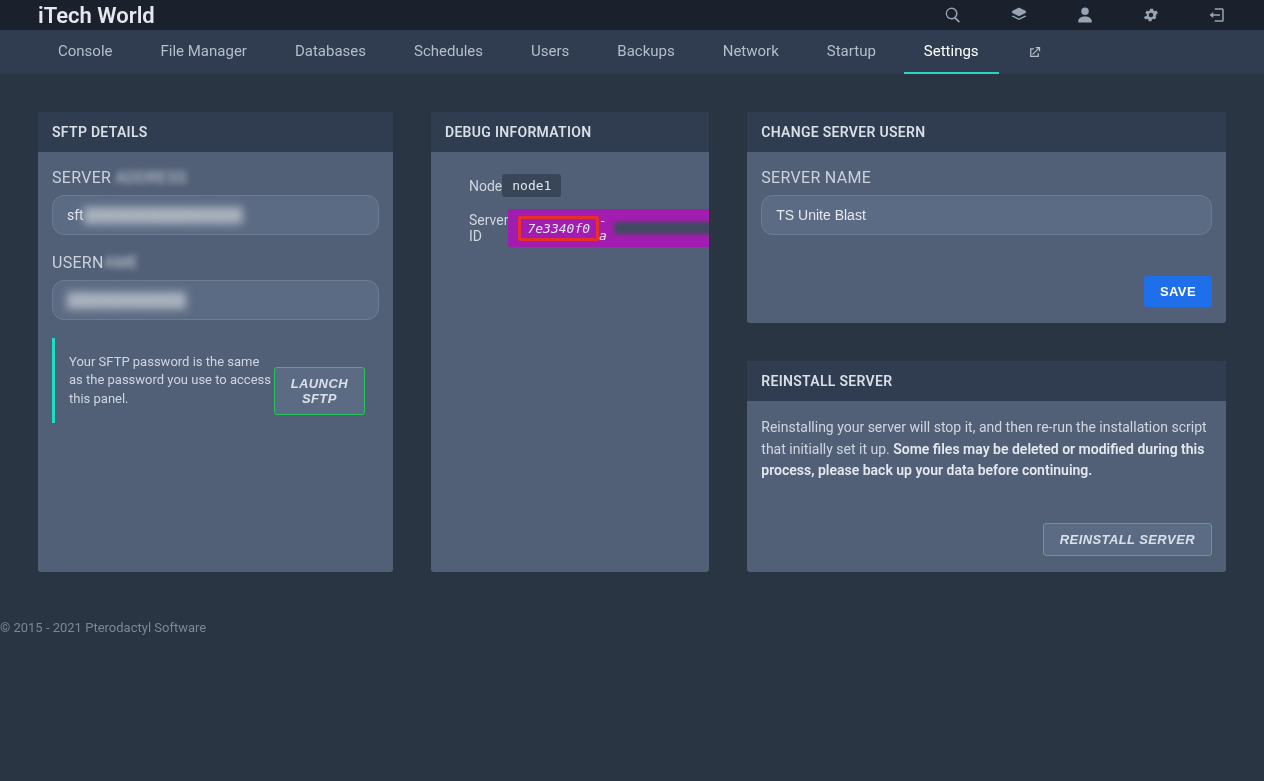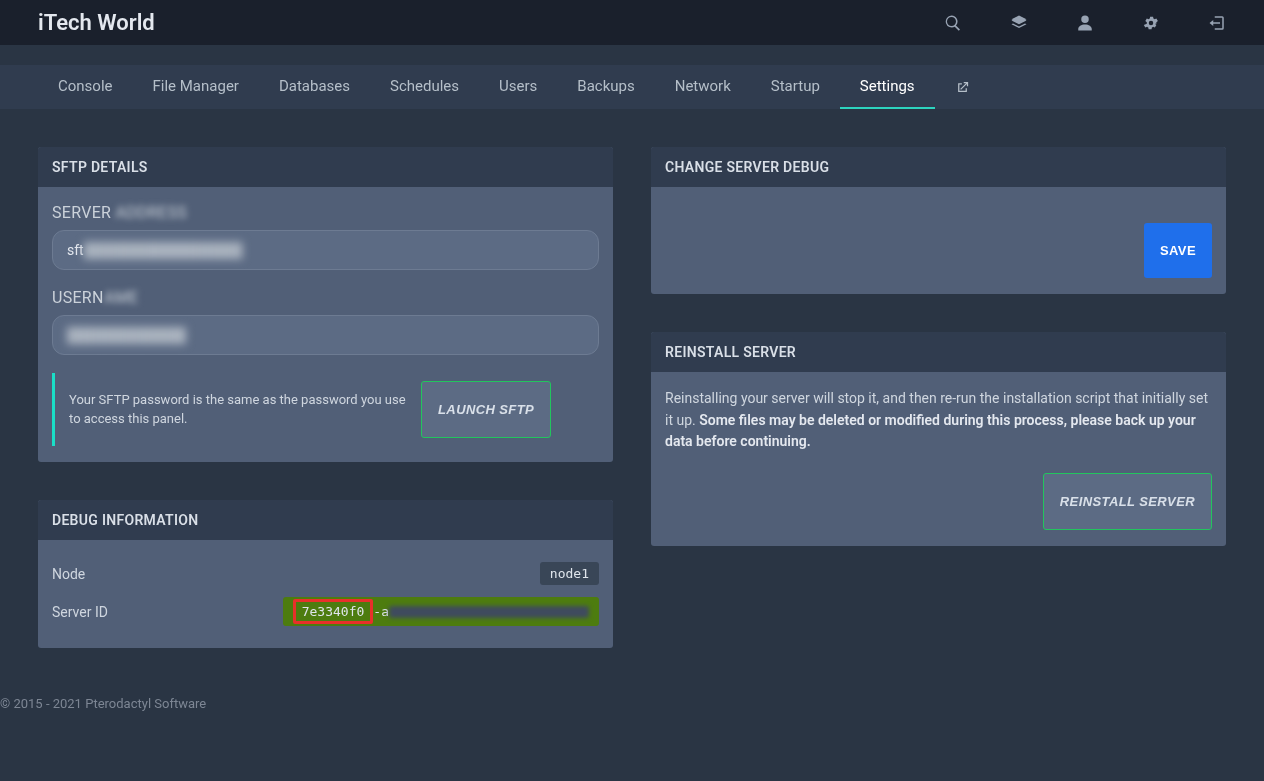--- a/index.html
+++ b/index.html
@@ -7,21 +7,21 @@
   font-family: "Segoe UI", Roboto, "Helvetica Neue", Arial, sans-serif;
   background:#2a3544;
   color:#c8d1dc;
   font-size:14px;
   width:1264px;
   height:781px;
   overflow:hidden;
 }
 .topbar {
   background:#1a202c;
-  height:45px;
+  height:30px;
   display:flex;
   align-items:center;
   padding:0 38px;
   justify-content:space-between;
 }
 .brand {
   color:#e4e8ef;
   font-size:22px;
   font-weight:600;
 }
@@ -30,22 +30,21 @@
   gap:48px;
   align-items:center;
 }
 .top-icons svg { width:18px; height:18px; fill:#98a3b3; cursor:pointer; }
 .navbar {
   background:#303c4f;
   height:44px;
   display:flex;
   align-items:stretch;
   padding:0 38px;
-  gap:0;
-  margin-top:20px;
+  gap:8px;
 }
 .nav-item {
   color:#b5bfc9;
   padding:0 20px;
   display:flex;
   align-items:center;
   cursor:pointer;
   font-size:15px;
   border-bottom:2px solid transparent;
 }
@@ -108,62 +107,64 @@
   gap:2px;
 }
 .sftp-note {
   color:#cfd6df;
   font-size:13px;
   line-height:1.4;
   max-width:350px;
 }
 .btn {
   border-radius:3px;
-  padding:20px 16px;
+  padding:8px 16px;
   font-size:13px;
   font-weight:600;
   letter-spacing:0.4px;
   cursor:pointer;
   border:none;
   text-align:center;
+  margin-top:21px;
 }
 .btn-ghost {
   background:#5c6b84;
   color:#d9e0e9;
   border:1px solid #22c55e;
   font-style:italic;
 }
 .btn-primary {
   background:#1f6feb;
   color:#fff;
 }
 .right-stack { display:flex; flex-direction:column; gap:38px; }
-.left-stack  { display:flex; flex-direction:column; gap:38px; }
+.left-stack  { display:flex; flex-direction:row; gap:38px; }
 .btn-row { display:flex; justify-content:flex-end; margin-top:20px; }
 .reinstall-text { color:#cfd6df; font-size:14px; line-height:1.55; }
 .reinstall-text strong { color:#e4e8ef; font-weight:600; }
-.debug-row { display:flex; justify-content:space-between; align-items:center; padding:6px 0; }
+.debug-row { display:flex; justify-content:flex-start; align-items:center; padding:6px 0;margin-left:24px; }
 .debug-label { color:#cfd6df; font-size:14px; }
 .code-chip {
   background:#394657;
   color:#dfe5ec;
   font-family: Menlo, Consolas, monospace;
   font-size:13px;
   padding:4px 10px;
   border-radius:3px;
 }
 .server-id-val {
   font-family: Menlo, Consolas, monospace;
   font-size:13px;
-  background:#4d7c0f;
+  background:#a21caf;
   color:#dfe5ec;
   padding:4px 10px;
   border-radius:3px;
   display:flex;
   align-items:center;
+  font-style:italic;
 }
 .red-highlight {
   border:3px solid #e8302a;
   border-radius:2px;
   padding:2px 6px;
   margin:-2px 0;
 }
 .blur-strip {
   display:inline-block;
   width:200px;
@@ -267,22 +268,26 @@
               <span class="blur-strip"></span>
           </span>
         </div>
       </div>
     </div>
   </div>
 
   <div class="right-stack">
 
     <div class="panel">
-      <div class="panel-header">CHANGE SERVER DEBUG</div>
+      <div class="panel-header">CHANGE SERVER USERN</div>
       <div class="panel-body">
+        <div class="field-group" style="margin-bottom:10px;">
+          <label class="field-label">SERVER NAME</label>
+          <input class="input-box" value="TS Unite Blast" style="">
+        </div>
         <div class="btn-row">
           <button class="btn btn-primary">SAVE</button>
         </div>
       </div>
     </div>
 
     <div class="panel">
       <div class="panel-header">REINSTALL SERVER</div>
       <div class="panel-body">
         <p class="reinstall-text">

